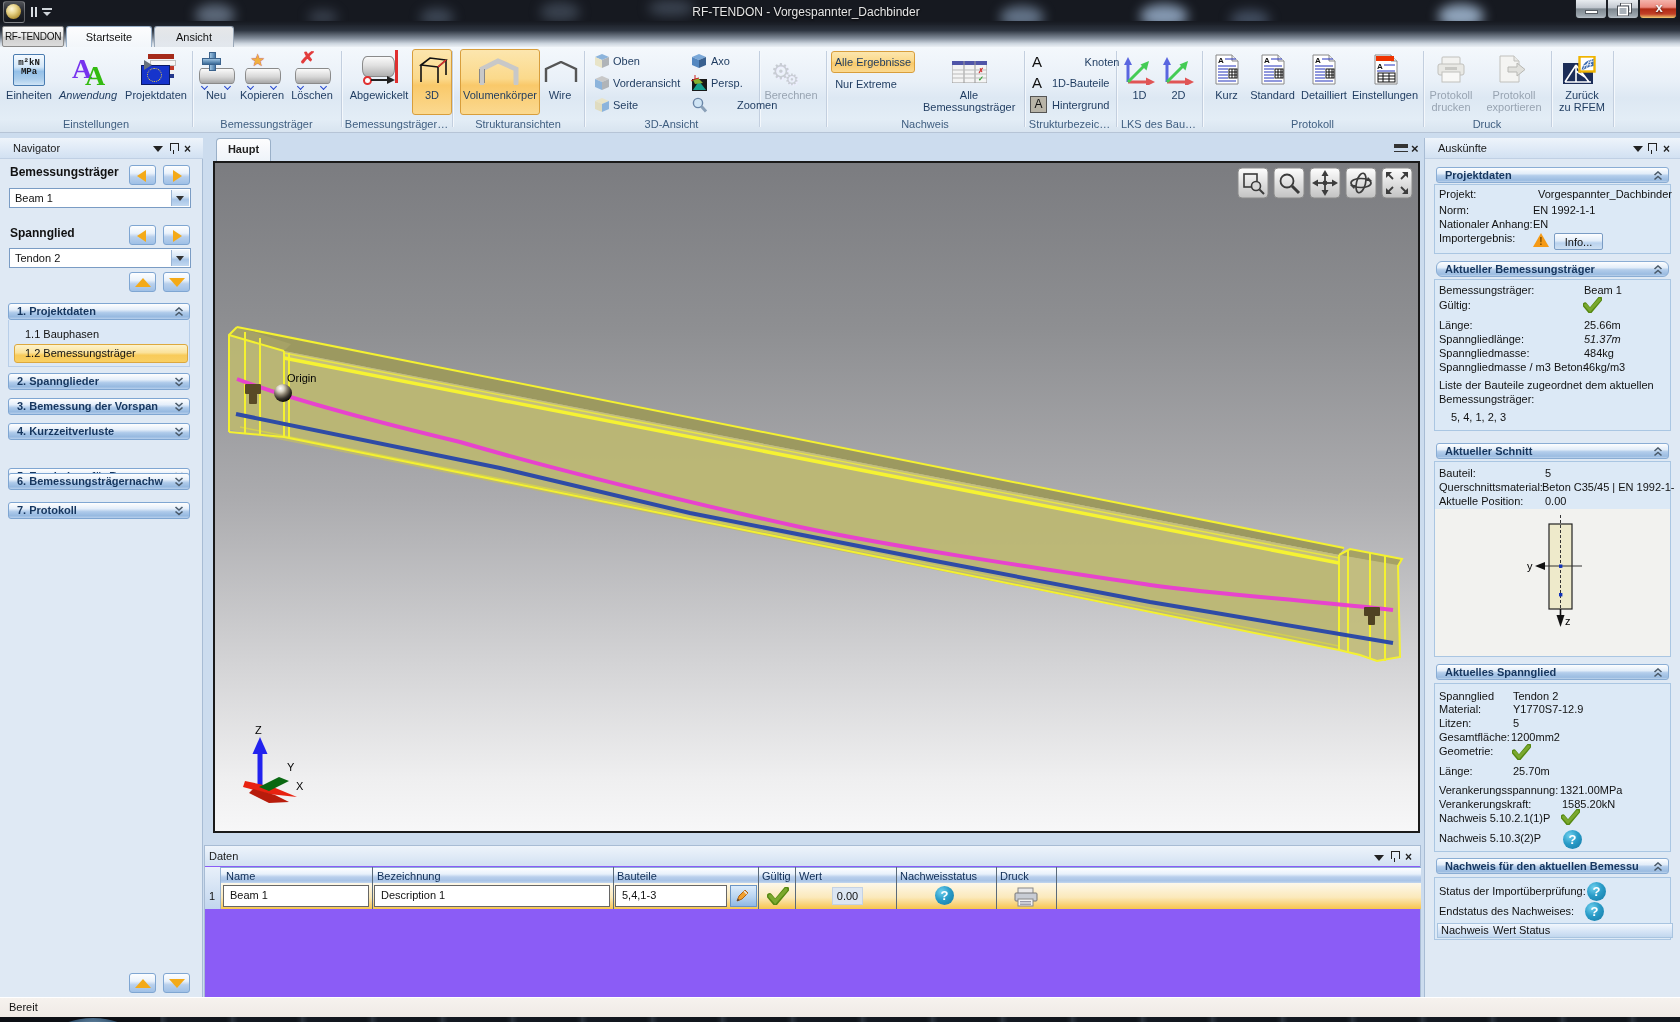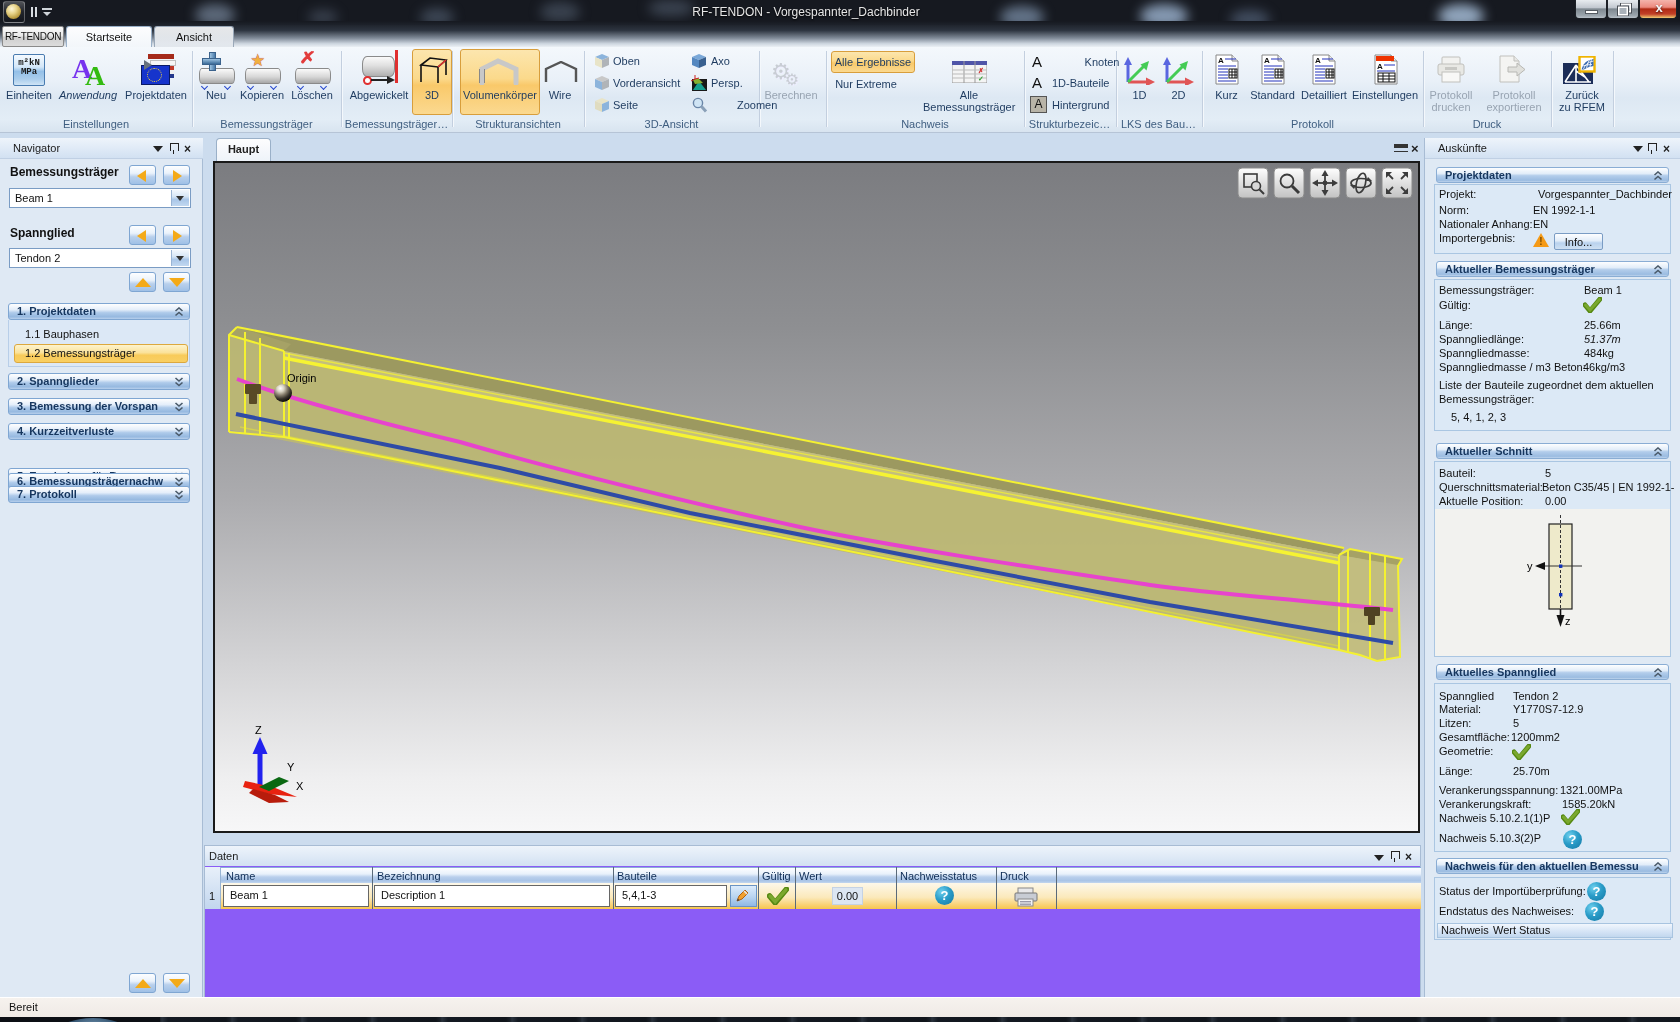--- a/index.html
+++ b/index.html
@@ -429,21 +429,21 @@
       </svg></div>
 <div class="thdr" style="top:285px;">4. Kurzzeitverluste<svg class="chev2" width="10" height="10" viewBox="0 0 10 10">
         <path d="M1.5 1 L5 4 L8.5 1 M1.5 5.5 L5 8.5 L8.5 5.5" stroke="#4a5a6a" stroke-width="1.6" fill="none"></path>
       </svg></div>
 <div class="thdr" style="top:310px;margin-top:20px;">5. Ergebnisse für Bemessu<svg class="chev2" width="10" height="10" viewBox="0 0 10 10">
         <path d="M1.5 1 L5 4 L8.5 1 M1.5 5.5 L5 8.5 L8.5 5.5" stroke="#4a5a6a" stroke-width="1.6" fill="none"></path>
       </svg></div>
 <div class="thdr" style="top:335px;">6. Bemessungsträgernachw<svg class="chev2" width="10" height="10" viewBox="0 0 10 10">
         <path d="M1.5 1 L5 4 L8.5 1 M1.5 5.5 L5 8.5 L8.5 5.5" stroke="#4a5a6a" stroke-width="1.6" fill="none"></path>
       </svg></div>
-<div class="thdr" style="top:348px;">7. Protokoll<svg class="chev2" width="10" height="10" viewBox="0 0 10 10">
+<div class="thdr" style="top:364px;">7. Protokoll<svg class="chev2" width="10" height="10" viewBox="0 0 10 10">
         <path d="M1.5 1 L5 4 L8.5 1 M1.5 5.5 L5 8.5 L8.5 5.5" stroke="#4a5a6a" stroke-width="1.6" fill="none"></path>
       </svg></div>
 <div class="navbtn" style="left:129px;top:835px;">
       <div class="tri" style="left:5px;top:5px;border-left:8px solid transparent;border-right:8px solid transparent;border-bottom:9px solid #f4aa18;"></div>
     </div>
 <div class="navbtn" style="left:163px;top:835px;">
       <div class="tri" style="left:5px;top:5px;border-left:8px solid transparent;border-right:8px solid transparent;border-top:9px solid #f4aa18;"></div>
     </div>
 </div>
 
@@ -604,21 +604,21 @@
     <div class="lrow" style="left:113px;top:50px;">Vorgespannter_Dachbinder</div>
 <div class="lrow" style="left:14px;top:66px;">Norm:</div>
     <div class="lrow" style="left:108px;top:66px;">EN 1992-1-1</div>
 <div class="lrow" style="left:14px;top:80px;">Nationaler Anhang:</div>
     <div class="lrow" style="left:108px;top:80px;">EN</div>
 <div class="lrow" style="left:14px;top:94px;">Importergebnis:</div>
 <div class="abs" style="left:108px;top:95px;width:0;height:0;border-left:8px solid transparent;border-right:8px solid transparent;border-bottom:14px solid #f59a16;"></div>
     <div class="abs" style="left:113px;top:98px;width:6px;text-align:center;font-size:10px;font-weight:bold;color:#7a4a00;">!</div>
 <div class="abs" style="left:129px;top:95px;width:49px;height:17px;background:linear-gradient(#fdfeff,#e2edf9 45%,#b9d2ee 60%,#cfe0f2);border:1px solid #7a9cc4;border-radius:2px;box-sizing:border-box;text-align:center;padding-top:2px;color:#111;">Info...</div>
 
-<div class="sechdr" style="left:11px;top:123px;">Aktueller Bemessungsträger<svg class="chev2" width="10" height="10" viewBox="0 0 10 10">
+<div class="sechdr" style="left:11px;top:123px;border-radius:6px;">Aktueller Bemessungsträger<svg class="chev2" width="10" height="10" viewBox="0 0 10 10">
         <path d="M1.5 4 L5 1 L8.5 4 M1.5 8.5 L5 5.5 L8.5 8.5" stroke="#4a5a6a" stroke-width="1.6" fill="none"></path>
       </svg></div>
 <div class="secbox" style="left:9px;top:141px;height:152px;"></div>
 <div class="lrow" style="left:14px;top:146px;">Bemessungsträger:</div>
     <div class="lrow" style="left:159px;top:146px;">Beam 1</div>
 <div class="lrow" style="left:14px;top:161px;">Gültig:</div>
 <svg class="gcheck" style="left:158px;top:159px;" width="19" height="16" viewBox="0 0 19 16">
       <path d="M2 8 L7 14 L17 2" fill="none" stroke="#581" stroke-width="5" stroke-linecap="round" stroke-linejoin="round"></path>
       <path d="M2.5 8 L7 13 L16.5 2.5" fill="none" stroke="#7aa82e" stroke-width="3" stroke-linecap="round"></path>
     </svg>

